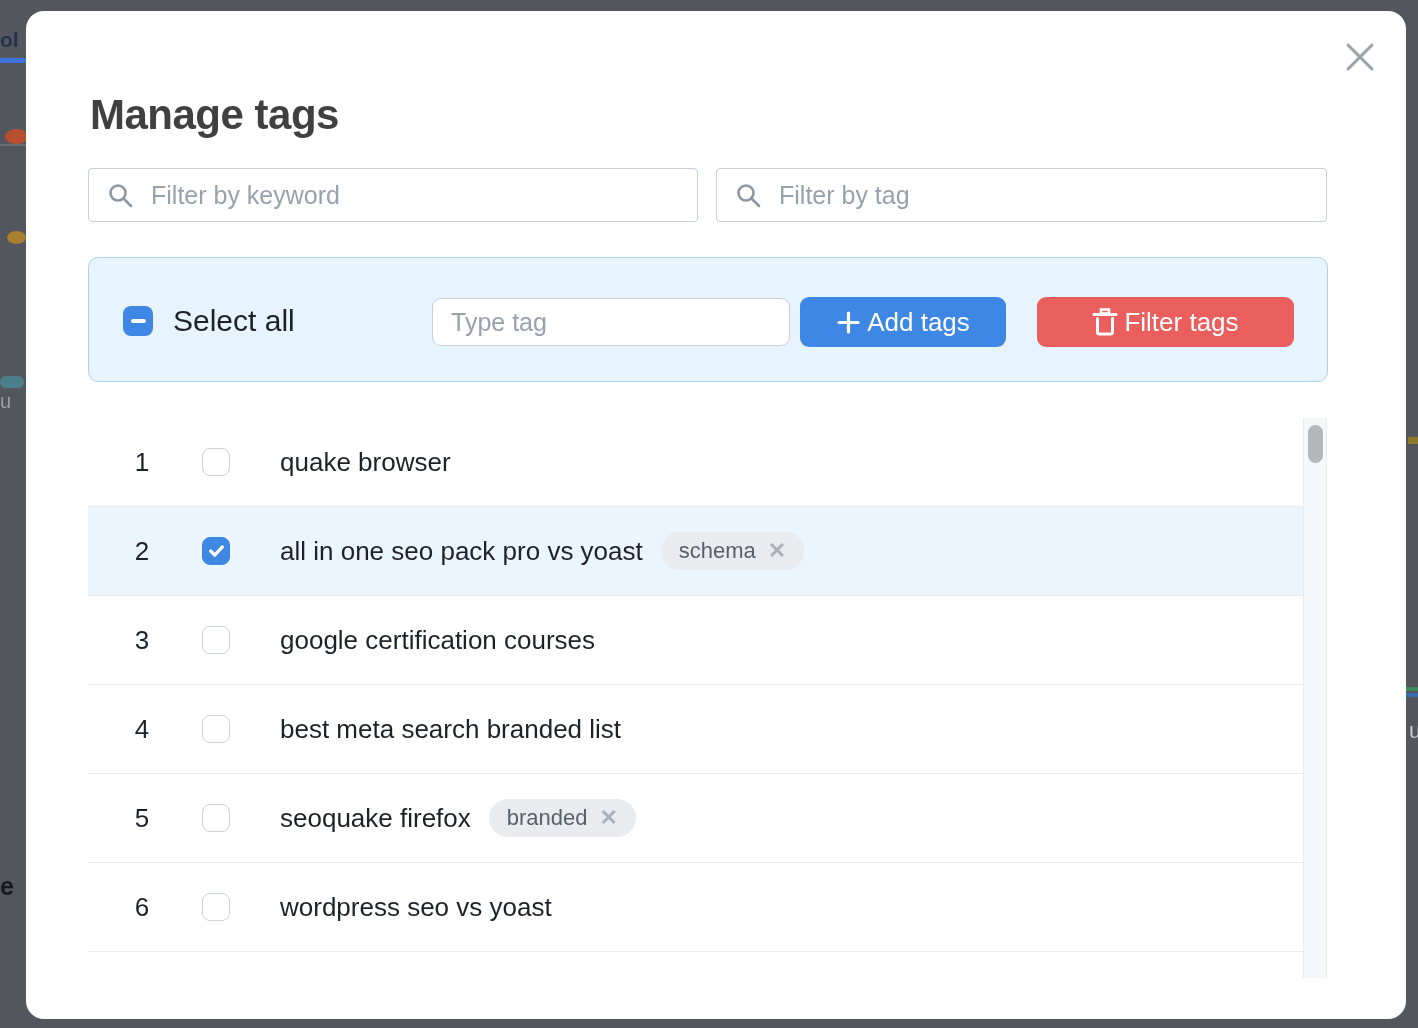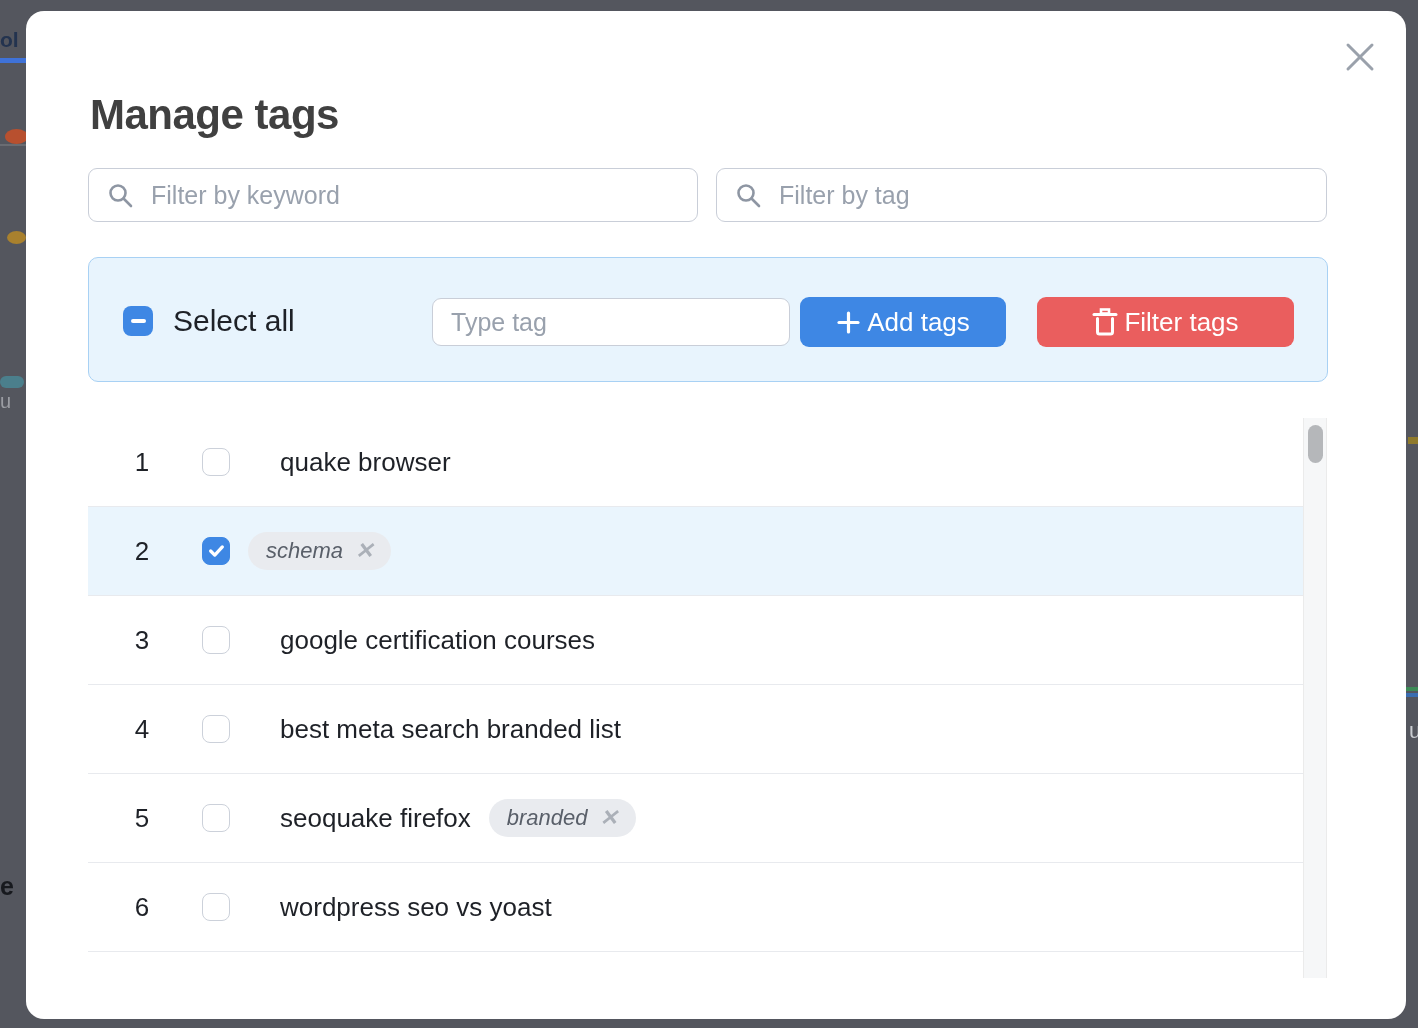--- a/index.html
+++ b/index.html
@@ -14,21 +14,21 @@
   .modal{position:absolute;left:26px;top:11px;width:1380px;height:1008px;
          background:#ffffff;border-radius:18px;}
 
   .close-btn{position:absolute;top:22px;right:22px;width:48px;height:48px;border:none;
              background:transparent;cursor:pointer;display:flex;align-items:center;justify-content:center;padding:0;}
 
   .modal-title{position:absolute;left:64px;top:82px;margin:0;font-size:42px;line-height:44px;
                font-weight:bold;color:#404040;letter-spacing:-0.5px;}
 
   .filter{position:absolute;top:157px;height:54px;box-sizing:border-box;border:1.5px solid #c9ced8;
-          border-radius:9px;display:flex;align-items:center;gap:15px;padding:0 18px;background:#fff;}
+          border-radius:4px;display:flex;align-items:center;gap:15px;padding:0 18px;background:#fff;}
   .filter.keyword{left:62px;width:610px;}
   .filter.tag{left:690px;width:611px;}
   .filter input{border:none;outline:none;font-size:25px;color:#333;flex:1;min-width:0;background:transparent;
                 font-family:"Liberation Sans",sans-serif;}
   .filter input::placeholder{color:#99a1ad;}
 
   
   .toolbar{position:absolute;left:62px;top:246px;width:1240px;height:125px;box-sizing:border-box;
            background:#e8f4fd;border:1.5px solid #a8d1f4;border-radius:10px;}
   .cb-all{position:absolute;left:34px;top:48px;width:30px;height:30px;border-radius:8px;
@@ -49,21 +49,21 @@
   .list{position:absolute;left:62px;top:407px;width:1236px;}
   .row{height:89px;box-sizing:border-box;display:flex;align-items:center;border-bottom:1px solid #e8eaee;background:#fff;}
   .row.selected{background:#eaf5fd;}
   .num{width:44px;margin-left:32px;text-align:center;font-size:26px;color:#1e2127;}
   .cb{width:28px;height:28px;box-sizing:border-box;margin-left:38px;border:1.5px solid #ccd1da;
       border-radius:8px;background:#fff;display:flex;align-items:center;justify-content:center;cursor:pointer;flex:none;}
   .cb svg{display:none;}
   .cb.checked{background:#3e87e4;border-color:#3e87e4;}
   .cb.checked svg{display:block;}
   .label{margin-left:50px;font-size:26px;color:#1e2127;white-space:nowrap;}
-  .tags{margin-left:18px;display:flex;gap:10px;align-items:center;font-style:italic;}
+  .tags{margin-left:18px;display:flex;gap:10px;align-items:center;}
   .pill{height:38px;background:#e9ebef;border-radius:19px;display:flex;align-items:center;gap:12px;
         padding:0 18px;font-size:22px;color:#595f69;}
   .pill-x{color:#abb0b8;font-size:22px;font-weight:bold;cursor:pointer;line-height:1;}
 
   
   .scrollbar{position:absolute;left:1277px;top:407px;width:24px;height:560px;background:#f6f7f8;
              border-left:1px solid #ebebeb;border-right:1px solid #ebebeb;box-sizing:border-box;}
   .thumb{position:absolute;left:4px;top:7px;width:15px;height:38px;background:#b5b7ba;border-radius:8px;cursor:grab;}
 </style>
 </head>
@@ -147,20 +147,21 @@
     <span class="tags"></span>
   </div>
 
   <div class="row selected">
     <span class="num">2</span>
     <span class="cb checked">
       <svg width="17" height="14" viewBox="0 0 14 12">
         <polyline points="2,6 5.5,9.5 12,2.5" fill="none" stroke="#fff" stroke-width="2.8" stroke-linecap="round" stroke-linejoin="round"></polyline>
       </svg>
     </span>
+    <span class="label">all in one seo pack pro vs yoast</span>
     <span class="tags">
             <span class="pill">
               <span>schema</span>
               <span class="pill-x">✕</span>
             </span>
           </span>
   </div>
 
   <div class="row">
     <span class="num">3</span>

